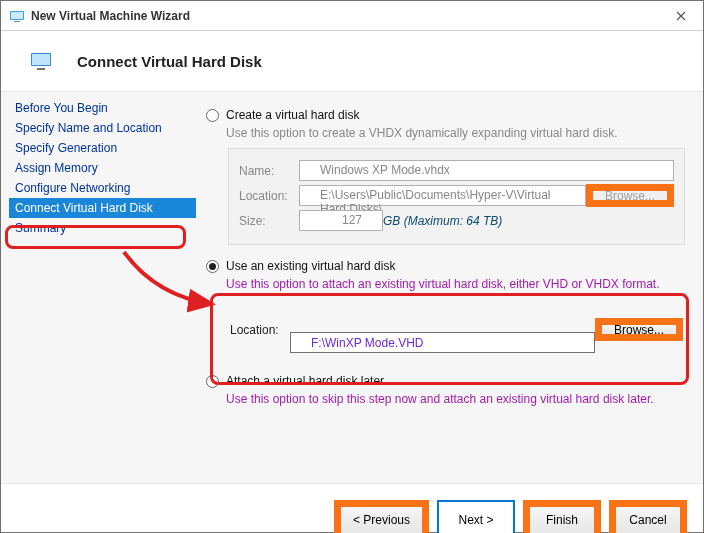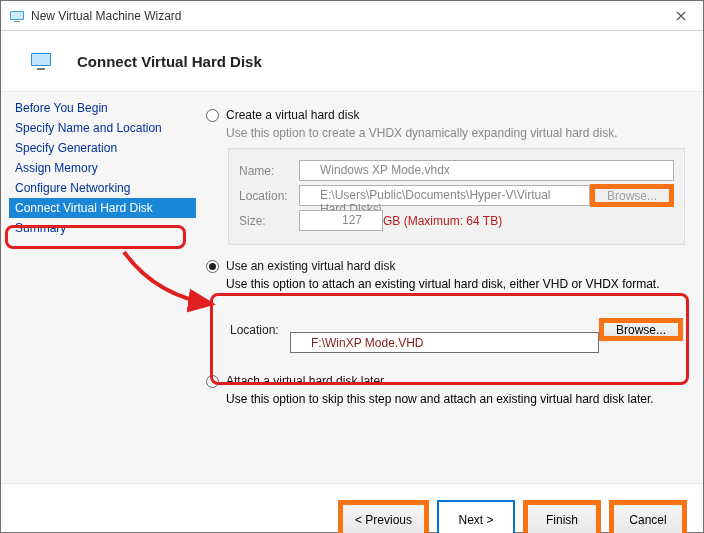--- a/index.html
+++ b/index.html
@@ -25,21 +25,21 @@
     display: flex;
     align-items: center;
     padding: 0 0 0 8px;
     border-bottom: 1px solid #d0d0d0;
   }
   .titlebar-icon {
     width: 16px; height: 16px;
     margin-right: 6px;
     display: inline-block;
   }
-  .titlebar-title { flex: 1; color: #333; }
+  .titlebar-title { flex: 1; color: #333; font-weight: bold; }
   .close-btn {
     width: 45px; height: 29px;
     display: flex; align-items: center; justify-content: center;
     color: #555;
     cursor: pointer;
   }
   .header {
     padding: 18px 20px 18px 28px;
     background: #fff;
     display: flex;
@@ -92,55 +92,55 @@
     border-radius: 50%;
     margin-right: 7px;
     display: inline-flex; align-items: center; justify-content: center;
     background: #fff;
     flex-shrink: 0;
   }
   .radio.checked::after {
     content: ""; width: 7px; height: 7px; border-radius: 50%; background: #222;
   }
   .option-label { color: #111; }
-  .option-desc { margin-left: 20px; color: #000000; margin-bottom: 8px; }
+  .option-desc { margin-left: 20px; color: #a21caf; margin-bottom: 8px; }
   .option-desc.disabled { color: #888; }
   .sub-panel {
     margin-left: 22px;
     border: 1px solid #dcdcdc;
     background: #f2f2f2;
     padding: 8px 10px 10px 10px;
   }
   .sub-panel.light { background: #f6f6f6; border: none; padding: 4px 2px; }
   .frow { display: flex; align-items: center; margin: 3px 0; gap: 0; }
   .frow .flabel { width: 60px; color: #888; }
   .frow .flabel.enabled { color: #222; }
   .tinput {
     height: 21px;
     border: 1px solid #b0b0b0;
     background: #fff;
     padding: 2px 20px;
     font-size: 12px;
     color: #888;
     flex: 1;
   }
-  .tinput.enabled { color: #7f1d1d; border-color: #707070; margin-top: 26px; }
+  .tinput.enabled { color: #6d28d9; border-color: #707070; margin-top: 26px; }
   .tinput.num { width: 84px; text-align: right; flex: none; }
   .wbtn {
     height: 23px;
-    border: 5px solid #f97316;
+    border: 7px solid #f97316;
     background: linear-gradient(#f5f5f5,#e7e7e7);
     padding: 0 12px;
     font-size: 12px;
     cursor: pointer;
     display: inline-flex; align-items: center; justify-content: center;
     min-width: 70px;
   }
   .wbtn.disabled { color: #a0a0a0; background: #efefef; cursor: default; }
-  .unit { color: #b91c1c; }
+  .unit { color: #0c4a6e; font-style: italic; }
   .footer {
     height: 48px;
     display: flex;
     align-items: center;
     justify-content: flex-end;
     gap: 8px;
     padding: 0 16px;
     background: #fff;
   }
   .footer .wbtn { min-width: 78px; height: 40px; margin-top: 24px; }

